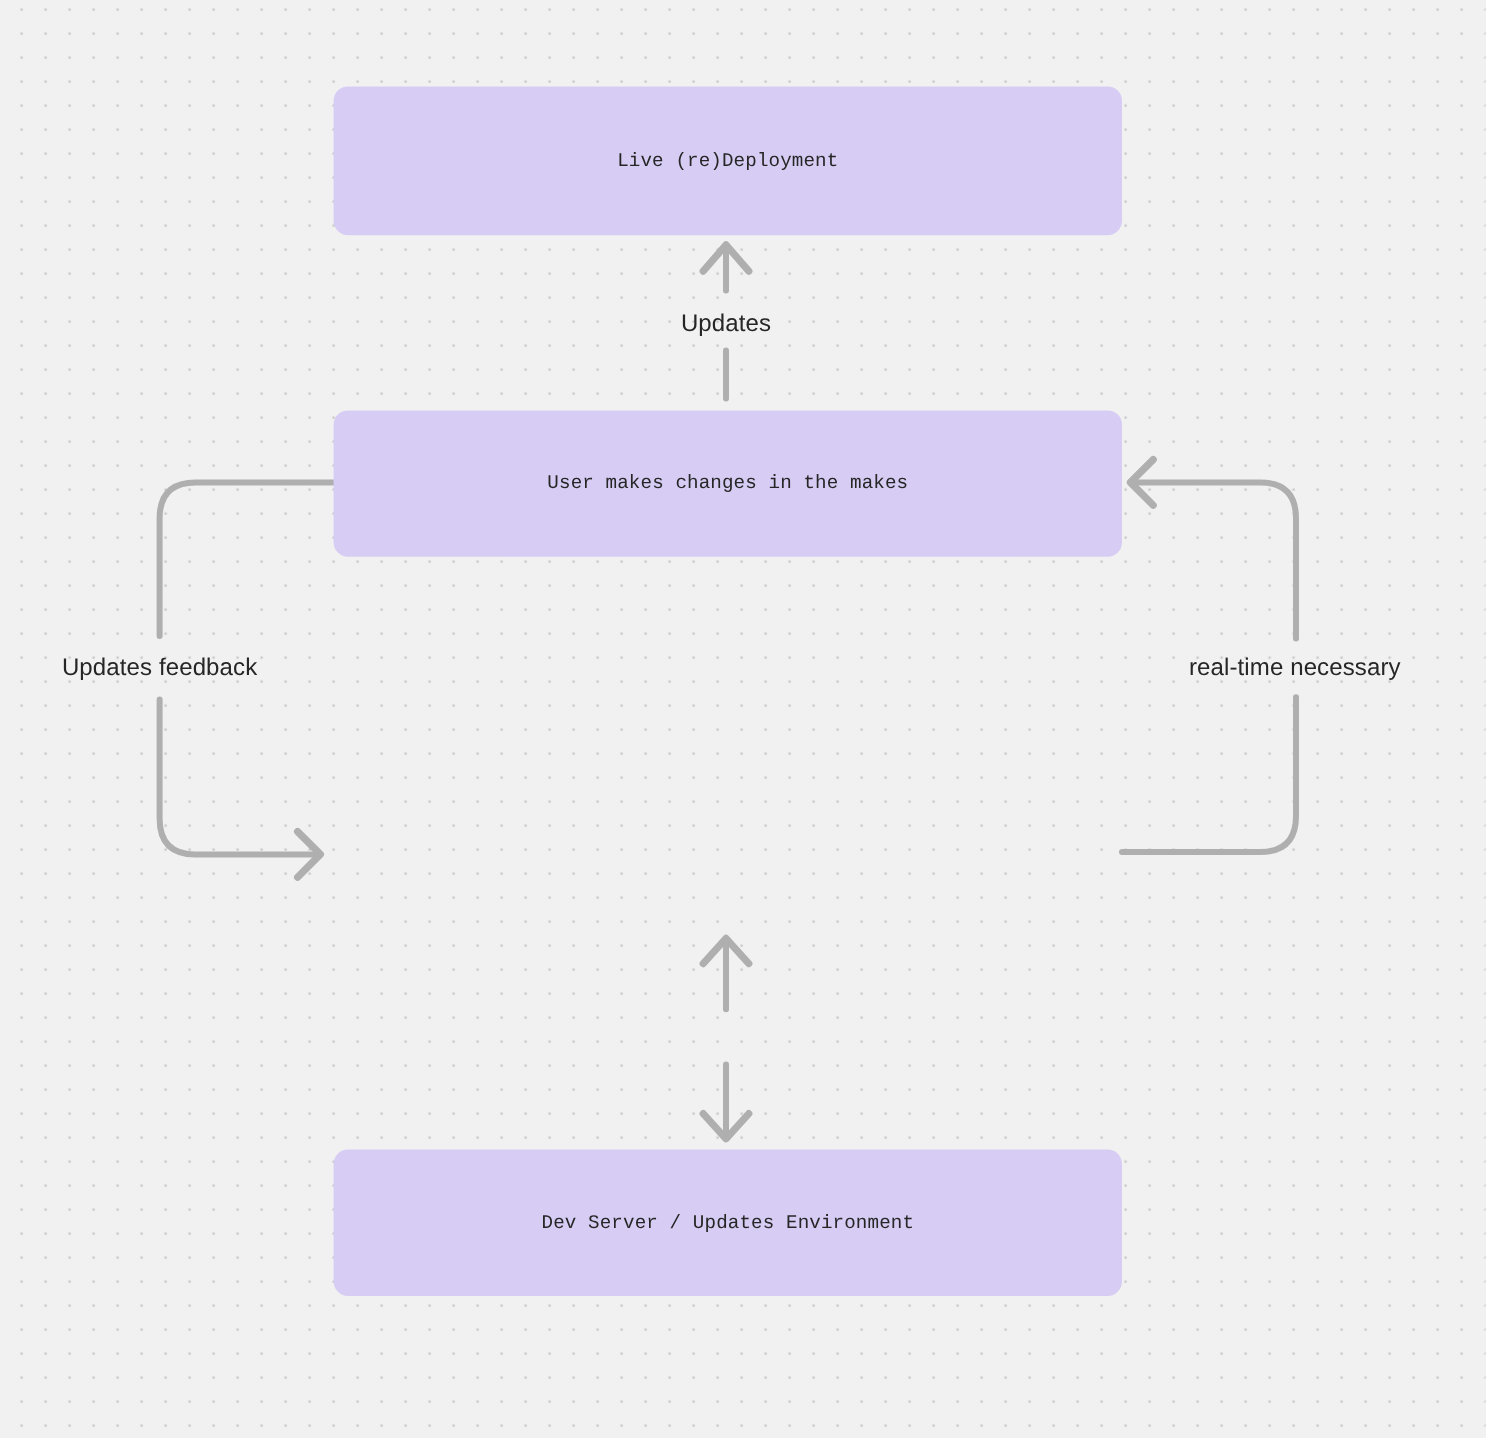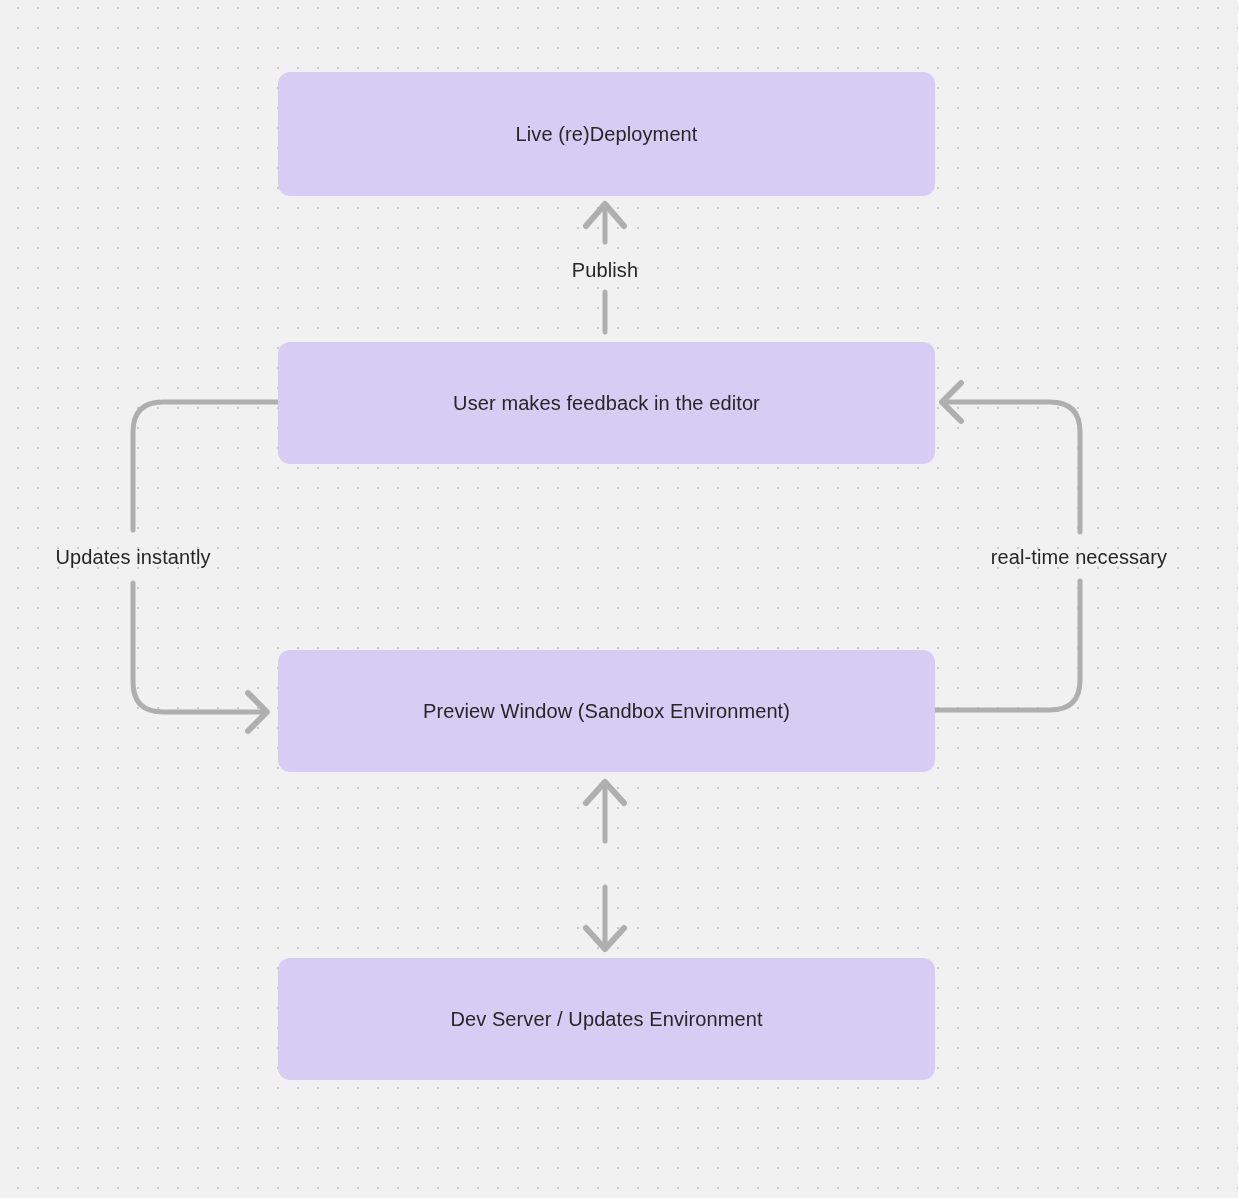--- a/index.html
+++ b/index.html
@@ -43,24 +43,25 @@
     left:278px;
     width:657px;
     height:122px;
     background:var(--node-fill);
     border-radius:12px;
     display:flex;
     align-items:center;
     justify-content:center;
   }
   .node-label{
-    font-size:20px;
+    font-size:16px;
     color:var(--node-text);
     letter-spacing:0.1px;
     text-align:right;
+    font-family:Liberation Mono, monospace;
   }
   .edge-label{
     position:absolute;
     transform:translate(-50%,-50%);
     white-space:nowrap;
     font-size:20px;
     color:var(--edge-label-text);
     letter-spacing:0.1px;
   }
 </style>
@@ -97,31 +98,28 @@
         <path class="head" d="M586 928 L605 949 L624 928"></path>
       </g>
     </g>
   </svg>
 
   <div class="node" style="top:72px;height:124px">
     <span class="node-label">Live (re)Deployment</span>
   </div>
 
   <div class="node" style="top:342px">
-    <span class="node-label">User makes feedback in the editor</span>
+    <span class="node-label">User makes changes in the makes</span>
   </div>
 
-  <div class="node" style="top:650px">
-    <span class="node-label">Preview Window (Sandbox Environment)</span>
-  </div>
 
   <div class="node" style="top:958px">
     <span class="node-label">Dev Server / Updates Environment</span>
   </div>
 
-  <div class="edge-label" style="left:605px;top:270px">Publish</div>
+  <div class="edge-label" style="left:605px;top:270px">Updates</div>
 
-  <div class="edge-label" style="left:133px;top:557px">Updates instantly</div>
+  <div class="edge-label" style="left:133px;top:557px">Updates feedback</div>
 
   <div class="edge-label" style="left:1079px;top:557px">real-time necessary</div>
 
 
 </div>
 
 </body></html>

